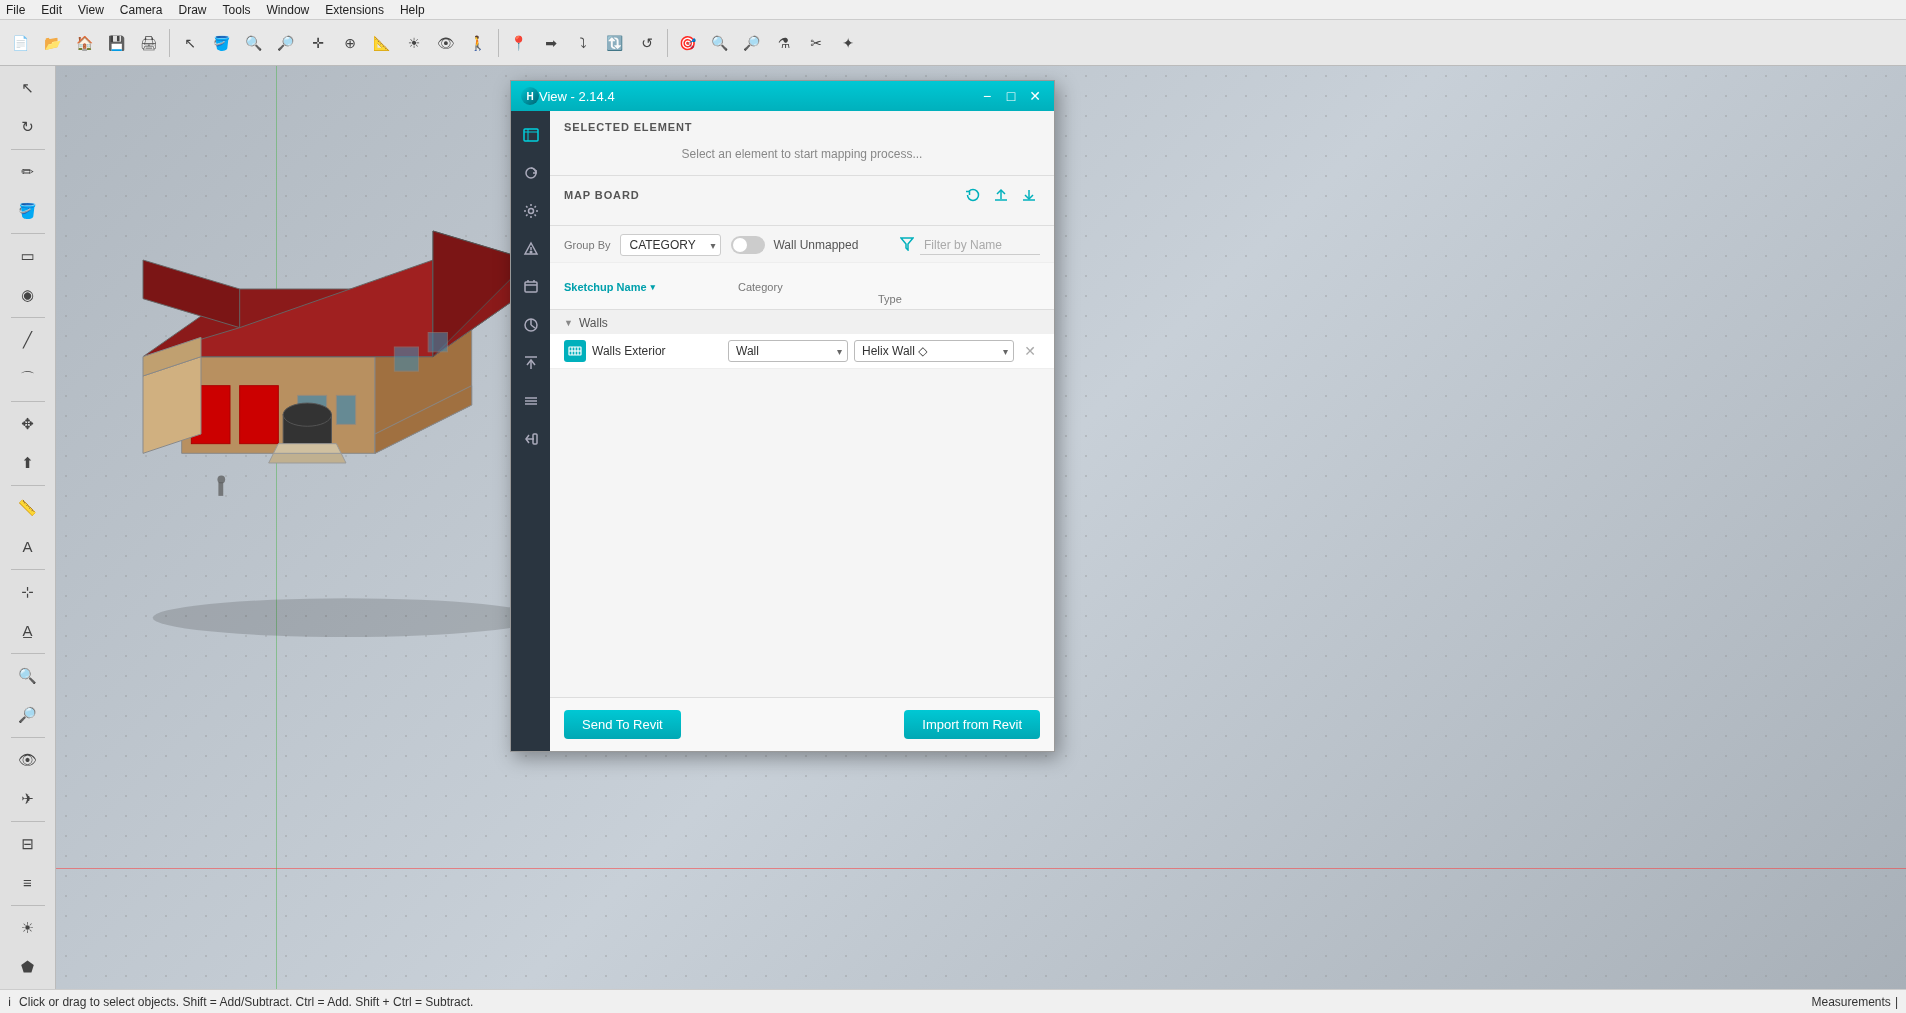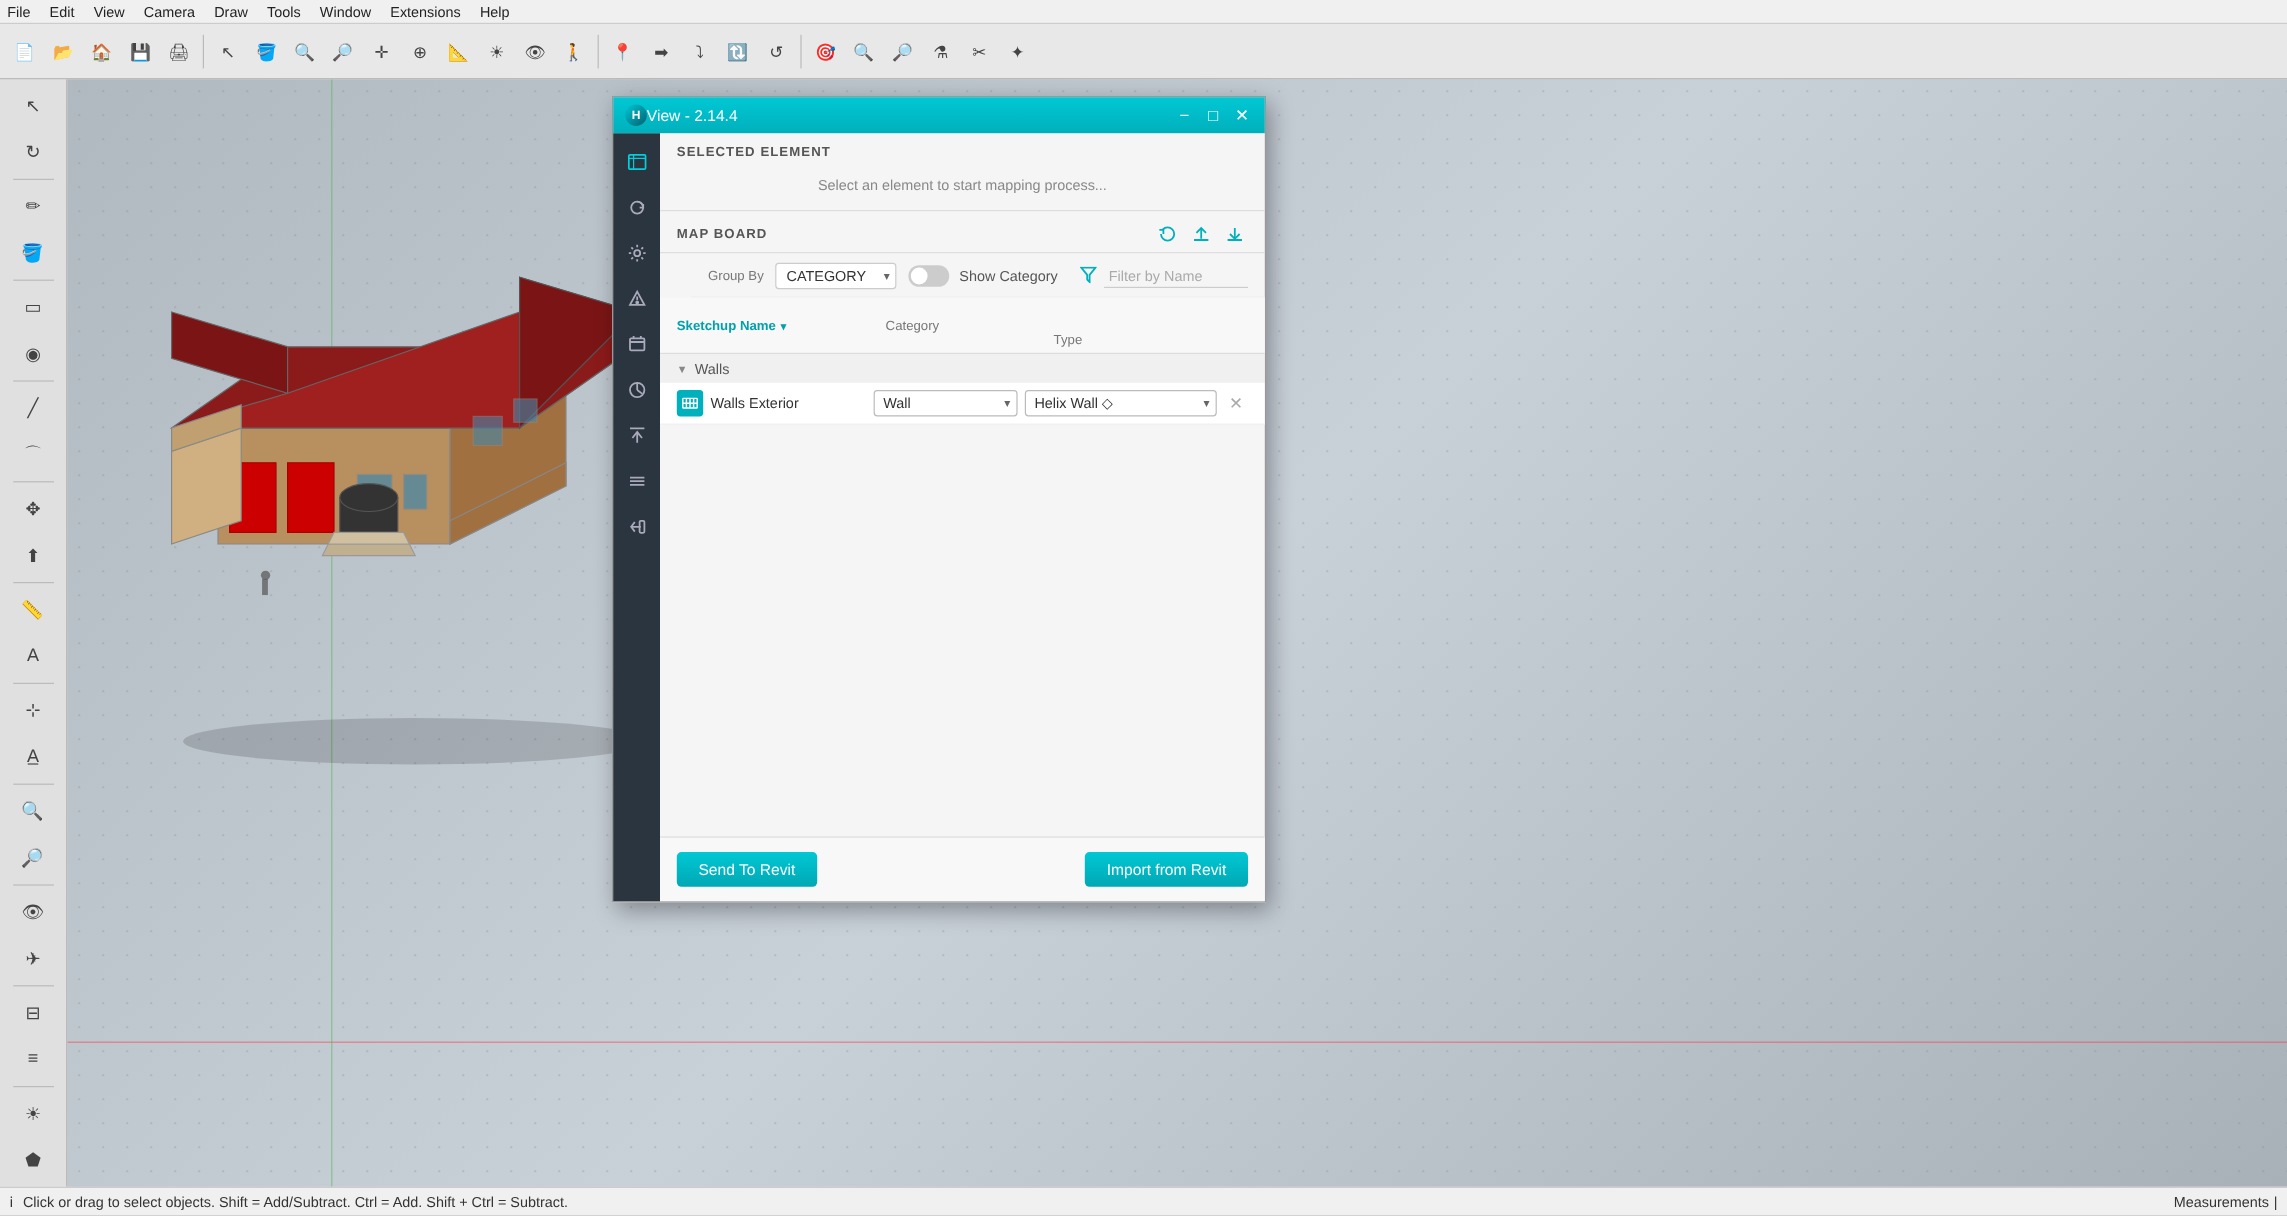--- a/index.html
+++ b/index.html
@@ -226,21 +226,21 @@
       border-bottom: 1px solid #ddd;
       color: #888;
       font-size: 12px;
       text-align: center;
     }
 
     
     .map-board-header {
       display: flex;
       align-items: center;
-      padding: 8px 14px 4px;
+      padding: 8px 14px 19px;
       border-bottom: 1px solid #ddd;
       gap: 39px;
     }
     .map-board-title {
       font-size: 11px;
       font-weight: 700;
       letter-spacing: 0.08em;
       color: #555;
       text-transform: uppercase;
       flex: 1;
@@ -260,21 +260,20 @@
       border-radius: 3px;
     }
 
     
     .group-by-row {
       display: flex;
       align-items: center;
       padding: 8px 14px 6px;
       gap: 10px;
       border-bottom: 1px solid #eee;
-      margin-left: 26px;
     }
     .group-by-label {
       font-size: 11px;
       color: #777;
       white-space: nowrap;
     }
     .group-by-select {
       background: white;
       border: 1px solid #ccc;
       border-radius: 3px;
@@ -811,21 +810,21 @@
           <option>CATEGORY</option>
           <option>TYPE</option>
           <option>LAYER</option>
         </select>
       </div>
 
       <div class="toggle-row">
         <div class="toggle-switch off">
           <div class="toggle-knob" style="left:2px"></div>
         </div>
-        <span class="toggle-label">Show Category</span>
+        <span class="toggle-label">Wall Unmapped</span>
       </div>
 
       <div class="filter-row">
         <span class="filter-icon">
           <svg width="14" height="14" viewBox="0 0 14 14" fill="none" stroke="#00b0bc" stroke-width="1.5">
             <polygon points="1,1 13,1 8,7 8,13 6,11 6,7"></polygon>
           </svg>
         </span>
         <input class="filter-input" type="text" placeholder="Filter by Name" style="">
       </div>

